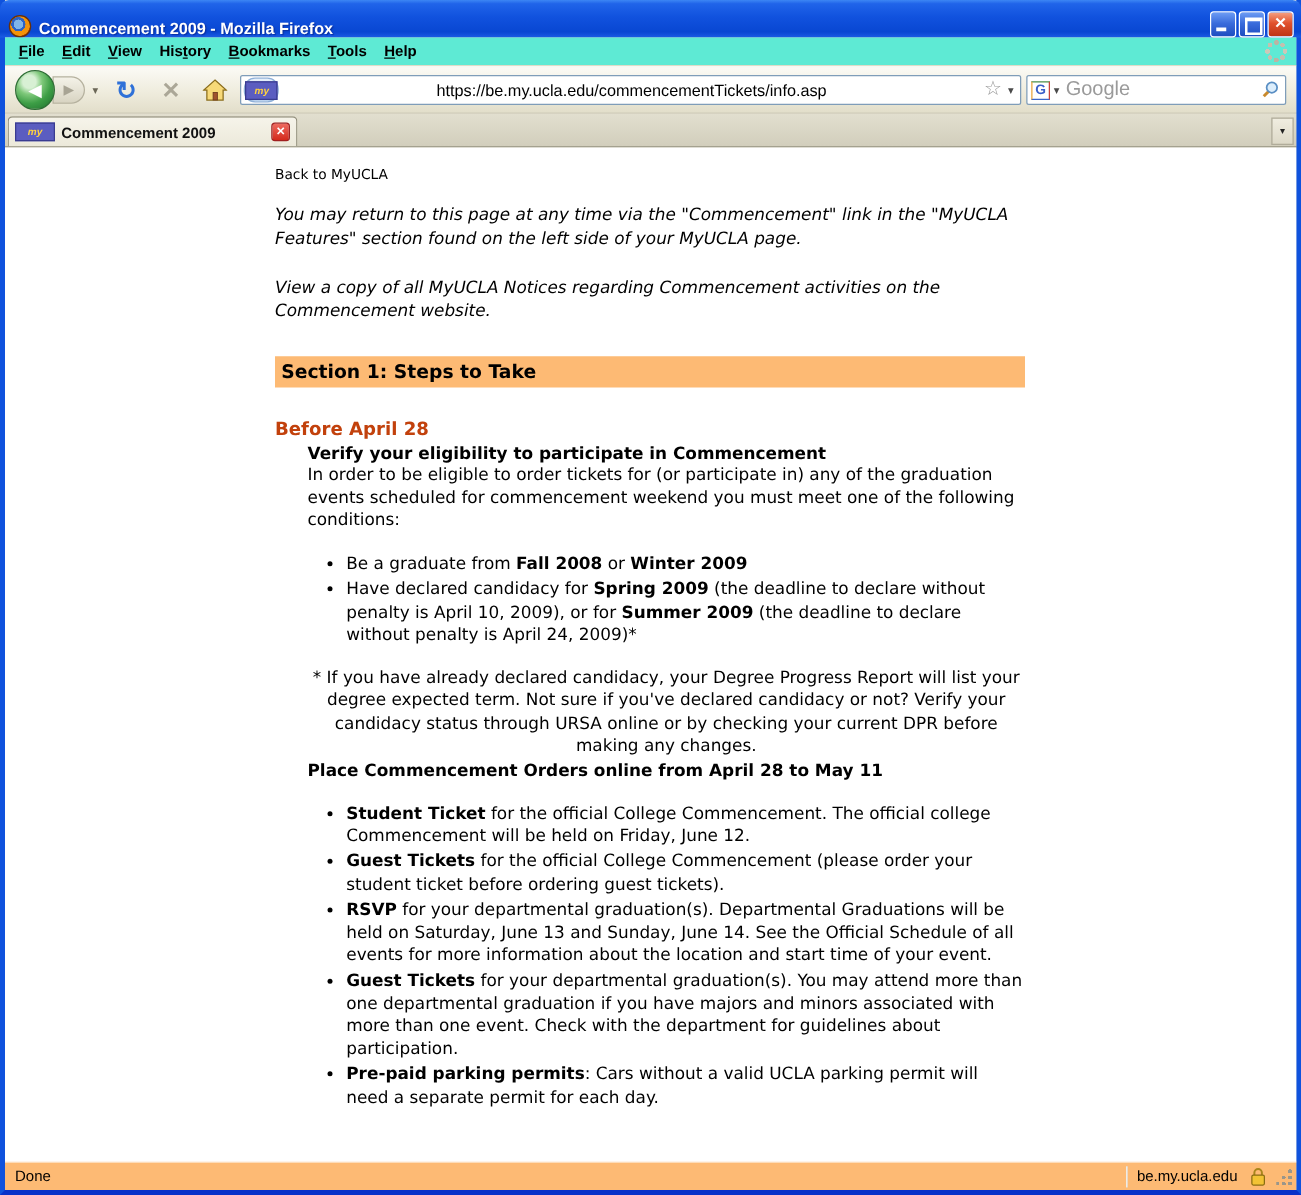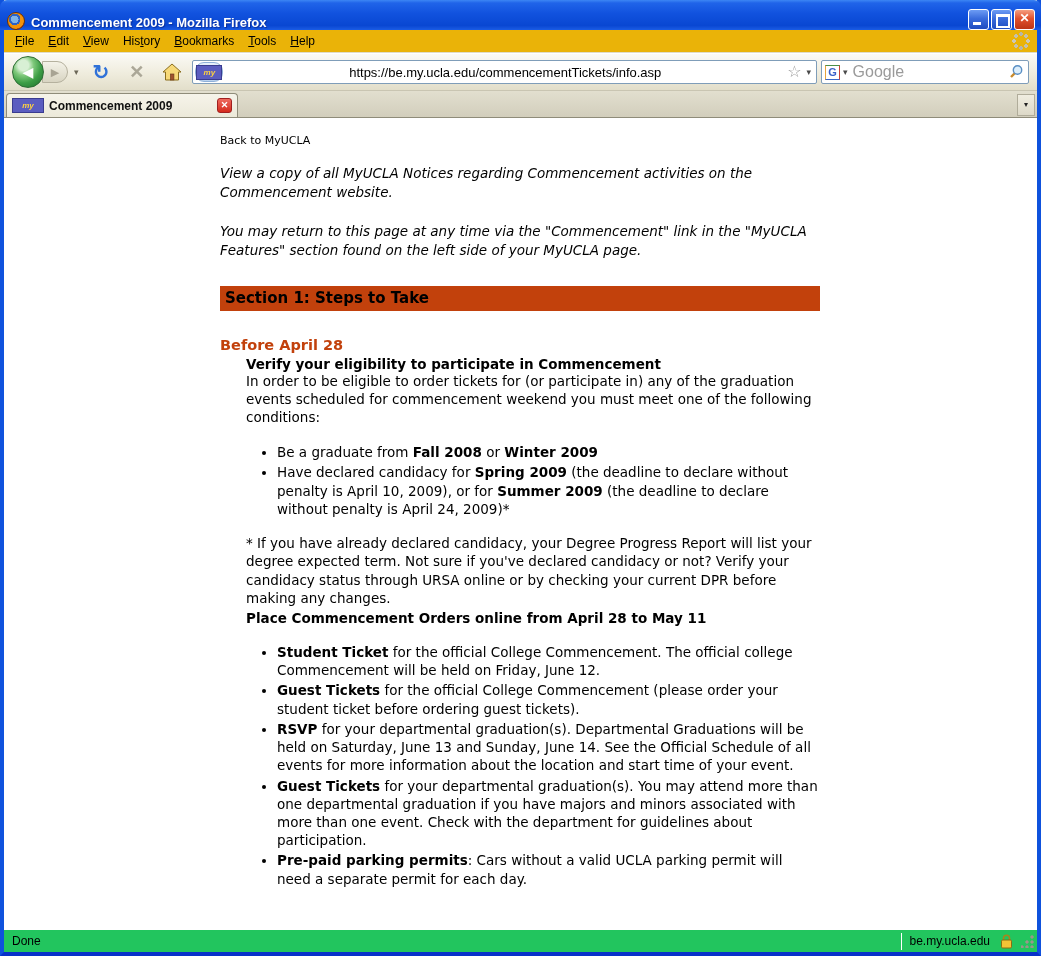--- a/index.html
+++ b/index.html
@@ -23,22 +23,22 @@
   .winbtn { width:21px; height:21px; border:1px solid #fff; border-radius:3px; position:relative; cursor:default;
     background:linear-gradient(180deg,#6d9cf4 0%,#3a6cdc 45%,#1e4cc0 100%); }
   .winbtn.close { background:linear-gradient(180deg,#f59f81 0%,#e1512d 45%,#bd3415 100%); }
   .winbtn.min::after { content:""; position:absolute; left:4px; bottom:4px; width:8px; height:3px; background:#fff; }
   .winbtn.max::after { content:""; position:absolute; left:4px; top:4px; width:10px; height:9px;
     border:2px solid #fff; border-top-width:3px; }
   .winbtn.close::after { content:"✕"; position:absolute; left:0; top:1px; width:100%; text-align:center;
     color:#fff; font-weight:bold; font-size:12px; }
 
   
-  .menubar { height:23px; flex:0 0 23px; background:#eab308; display:flex; align-items:center; padding:0 4px;
-    border-bottom:1px solid #e0dcc8; }
+  .menubar { height:23px; flex:0 0 23px; background:#5eead4; display:flex; align-items:center; padding:0 4px;
+    border-bottom:1px solid #e0dcc8;font-weight:bold; }
   .menu-item { font-size:12px; color:#000; padding:3px 7px; cursor:default; }
   .menubar .spacer { flex:1; }
   .throbber { width:20px; height:20px; margin-right:2px; border-radius:50%;
     background:radial-gradient(circle 2px at 50% 15%, #b9b5a4 98%, transparent),
                radial-gradient(circle 2px at 75% 25%, #c4c0af 98%, transparent),
                radial-gradient(circle 2px at 85% 50%, #ccc8b7 98%, transparent),
                radial-gradient(circle 2px at 75% 75%, #c4c0af 98%, transparent),
                radial-gradient(circle 2px at 50% 85%, #b9b5a4 98%, transparent),
                radial-gradient(circle 2px at 25% 75%, #c4c0af 98%, transparent),
                radial-gradient(circle 2px at 15% 50%, #ccc8b7 98%, transparent),
@@ -89,33 +89,33 @@
     color:#222; font-size:8px; text-align:center; line-height:20px; margin-bottom:1px; }
 
   
   .content { flex:1; background:#fff; overflow:hidden; position:relative;
     font-family:"DejaVu Sans", sans-serif; color:#000; }
   .page { margin:14px 0 0 216px; width:600px; font-size:13px; }
   .back-link { font-size:11px; font-family:"DejaVu Sans", sans-serif; color:#000; display:inline-block; margin-bottom:8px; }
   .h1-bar { background:#9999cc; font-size:21px; font-weight:bold; padding:3px 6px 4px 5px; color:#111; }
   .lede { font-style:italic; font-size:13.5px; line-height:1.4; margin-top:9px; }
   .lede + .lede { margin-top:20px; }
-  .section-bar { background:#c2410c; font-size:15px; font-weight:bold; padding:3px 6px 4px 5px; margin-top:26px; }
+  .section-bar { background:#fdba74; font-size:15px; font-weight:bold; padding:3px 6px 4px 5px; margin-top:26px; }
   .red-h { color:#c2410c; font-weight:bold; font-size:14.5px; margin-top:26px; }
   .indent { margin-left:26px; }
   .sub-bold { font-weight:bold; font-size:13.5px; margin-top:3px; }
   .body-text { font-size:13.5px; line-height:1.35; }
   ul.blist { margin:17px 0 0 15px; padding-left:16px; }
   ul.blist li { font-size:13.5px; line-height:1.35; margin-bottom:2px; }
-  .note { margin-top:16px; font-size:13.5px; line-height:1.35; }
+  .note { margin-top:16px; font-size:13.5px; line-height:1.35;text-align:center; }
   .bold { font-weight:bold; }
   .ul { text-decoration:underline; }
 
   
-  .statusbar { height:23px; flex:0 0 23px; background:#22c55e; border-top:1px solid #fff;
+  .statusbar { height:23px; flex:0 0 23px; background:#fdba74; border-top:1px solid #fff;
     display:flex; align-items:center; font-size:12px; color:#000; }
   .status-left { flex:1; padding-left:8px; }
   .status-sep { width:1px; height:17px; background:#aca899; border-right:1px solid #fff; }
   .status-domain { padding:0 8px; }
   .lock-cell { padding:0 6px 0 2px; display:flex; align-items:center; }
   .grip { width:14px; height:14px; margin:4px 2px 0 2px; align-self:flex-start;
     background:radial-gradient(circle 1.6px at 11px 3px,  #9a968a 98%, transparent),
                radial-gradient(circle 1.6px at 11px 8px,  #9a968a 98%, transparent),
                radial-gradient(circle 1.6px at 6px  8px,  #9a968a 98%, transparent),
                radial-gradient(circle 1.6px at 11px 13px, #9a968a 98%, transparent),
@@ -190,22 +190,22 @@
     </div>
     <span class="spacer"></span>
     <div class="tab-list-btn">▾</div>
   </div>
 
   <div class="content">
     <div class="page">
       <a class="back-link">Back to MyUCLA</a>
 
 
+      <p class="lede">You may return to this page at any time via the "Commencement" link in the "MyUCLA Features" section found on the left side of your MyUCLA page.</p>
       <p class="lede">View a copy of all MyUCLA Notices regarding Commencement activities on the Commencement website.</p>
-      <p class="lede">You may return to this page at any time via the "Commencement" link in the "MyUCLA Features" section found on the left side of your MyUCLA page.</p>
 
       <div class="section-bar">Section 1: Steps to Take</div>
 
       <div class="red-h">Before April 28</div>
       <div class="indent">
         <div class="sub-bold">Verify your eligibility to participate in Commencement</div>
         <div class="body-text">In order to be eligible to order tickets for (or participate in) any of the graduation events scheduled for commencement weekend you must meet one of the following conditions:</div>
         <ul class="blist">
             <li><span>Be a graduate from </span><span class="bold">Fall 2008</span><span> or </span><span class="bold">Winter 2009</span></li>
             <li><span>Have declared candidacy for </span><span class="bold">Spring 2009</span><span> (the deadline to declare without penalty is April 10, 2009), or for </span><span class="bold">Summer 2009</span><span> (the deadline to declare without penalty is April 24, 2009)*</span></li>

